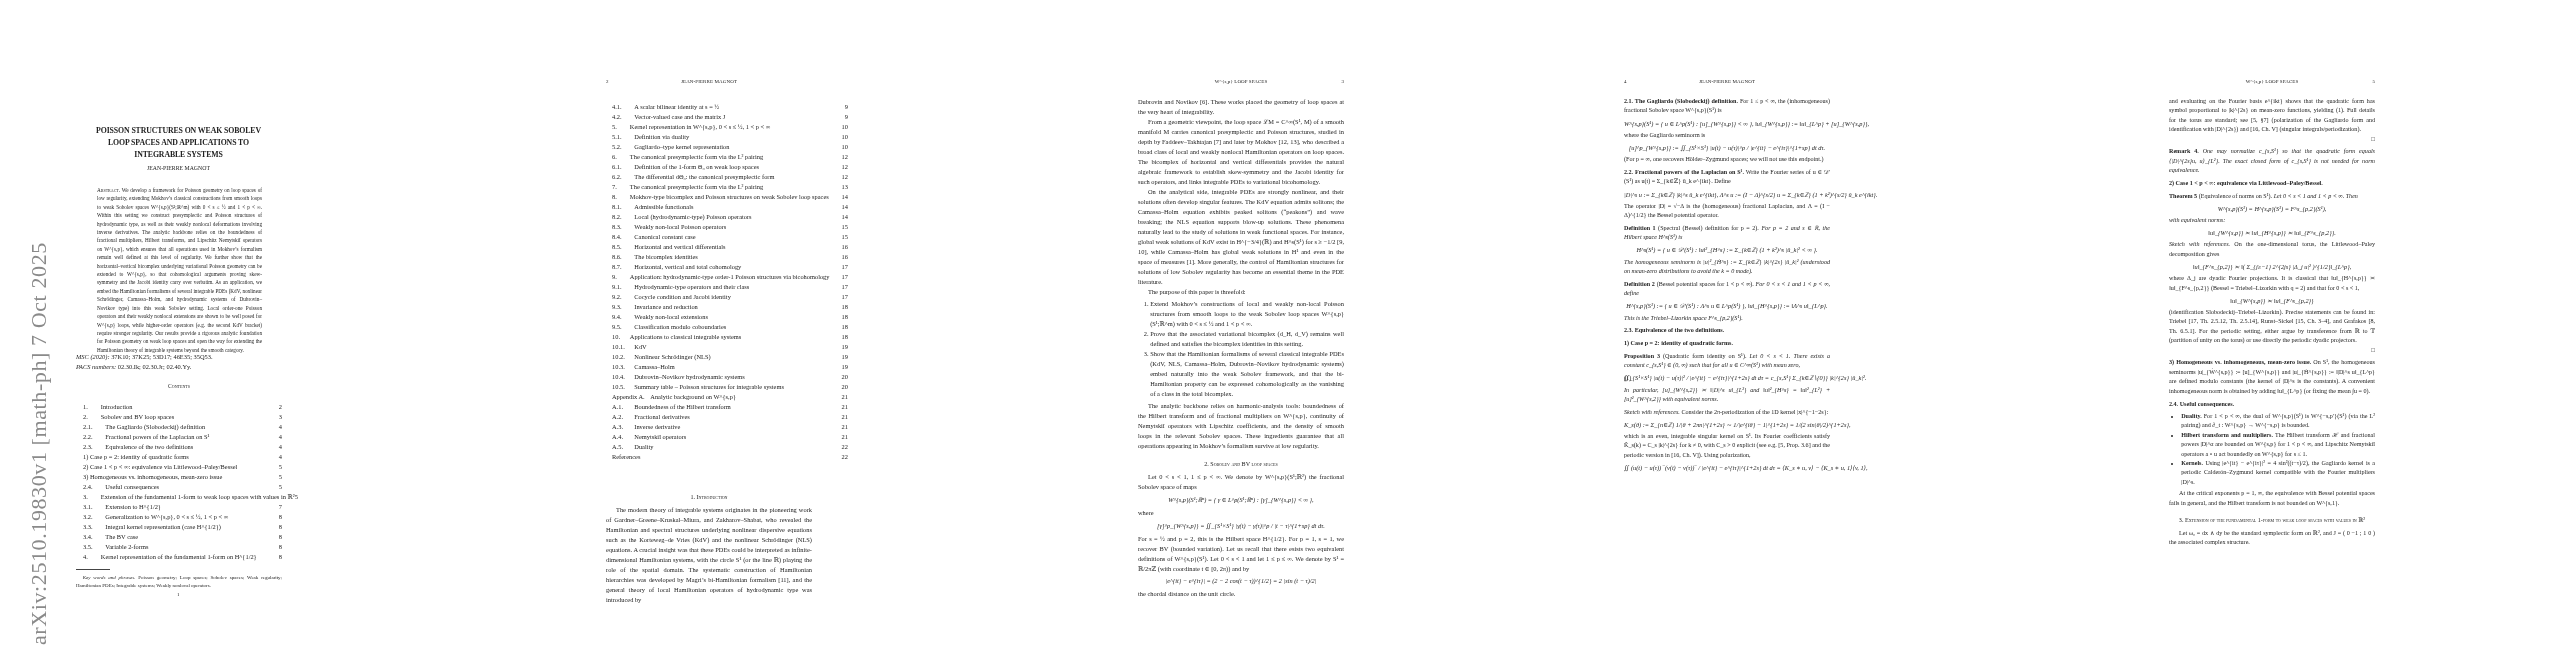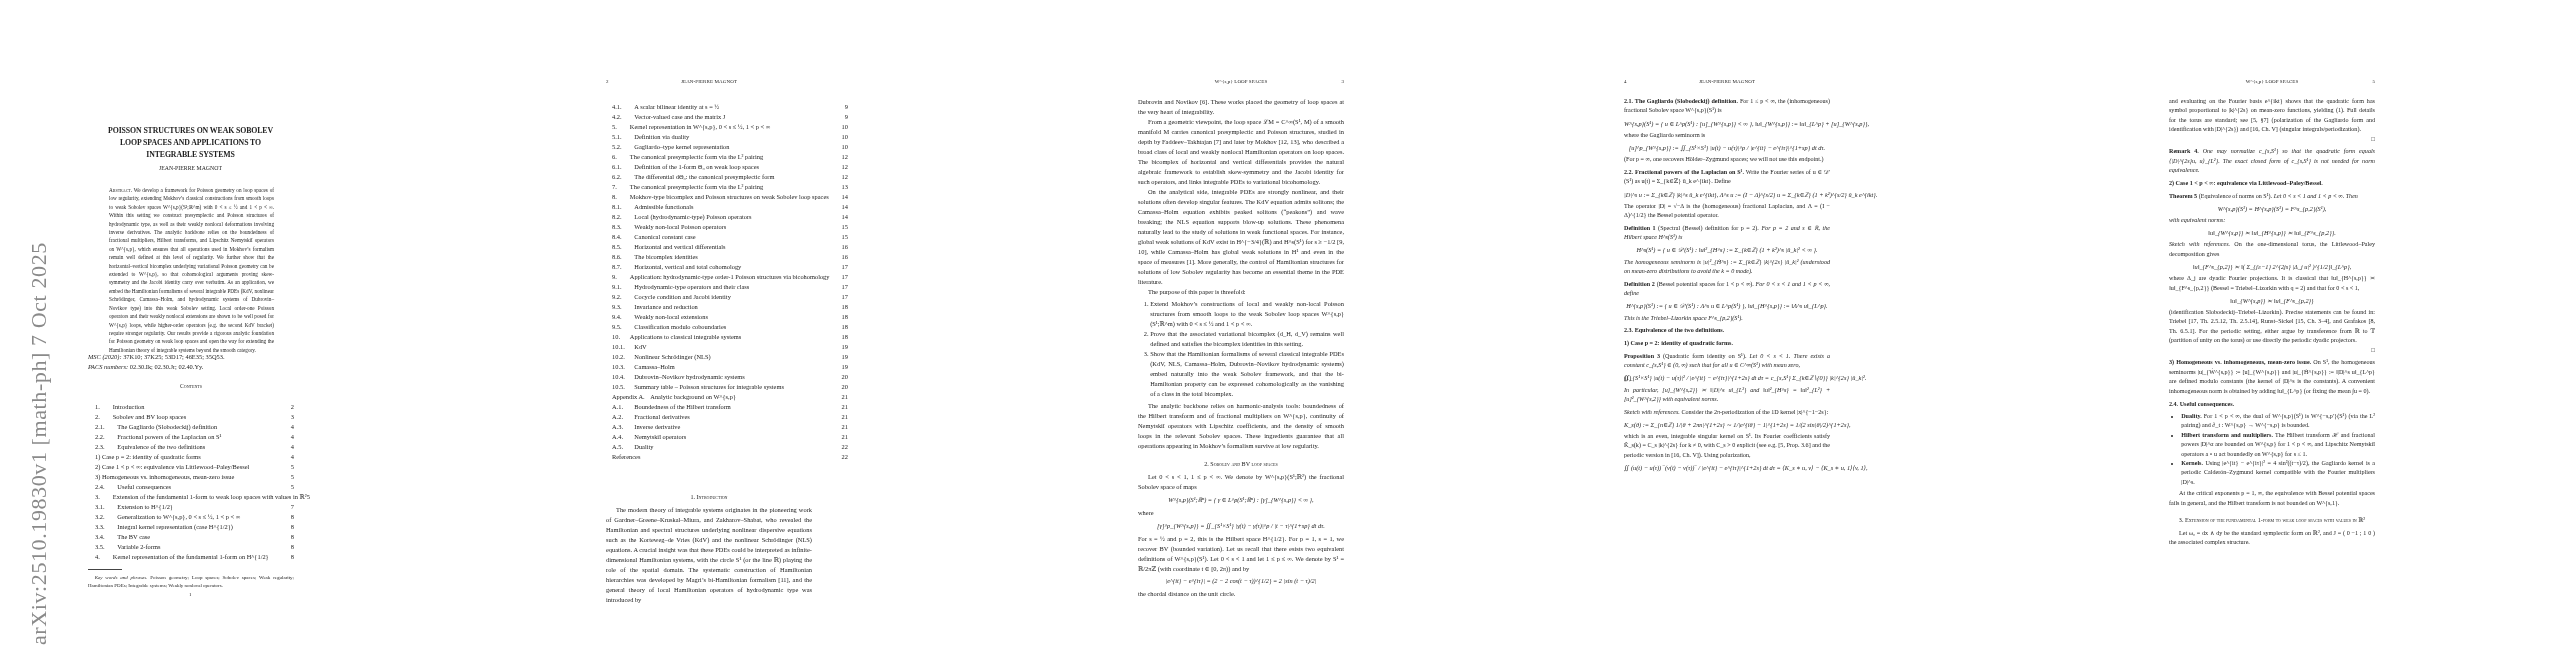--- a/index.html
+++ b/index.html
@@ -3,21 +3,21 @@
 <meta charset="utf-8">
 <style>
   html, body { margin:0; padding:0; background:#ffffff; }
   body { width:2576px; height:667px; position:relative; overflow:hidden;
          font-family:"Liberation Serif", "DejaVu Serif", serif; color:#222; }
   .arxiv-stamp { position:absolute; left:4.4px; top:145px; width:24.5px; height:500px; }
   .arxiv-stamp span { position:absolute; left:0; top:0; transform-origin:0 0;
         transform: translate(22px, 500px) rotate(-90deg); white-space:nowrap;
         font-family:"Liberation Serif", serif; font-size:22px; color:#8a8a8a; letter-spacing:0.6px; }
   .page { position:absolute; top:0; width:515px; height:667px; }
-  .p1 { left:16px; } .p2 { left:515px; } .p3 { left:1030px; } .p4 { left:1546px; } .p5 { left:2061px; }
+  .p1 { left:4px; } .p2 { left:515px; } .p3 { left:1030px; } .p4 { left:1546px; } .p5 { left:2061px; }
   .runhead { position:absolute; top:79px; font-size:5px; letter-spacing:0.1px; }
   .runhead .pn { position:absolute; top:0; }
   .col { position:absolute; top:97px; font-size:6.4px; line-height:10px; text-align:justify; }
   .title { position:absolute; left:83px; width:183px; top:125px; text-align:center;
            font-weight:bold; font-size:7.8px; line-height:12.2px; letter-spacing:-0.1px; }
   .author { position:absolute; left:83px; width:183px; top:165px; text-align:center; font-size:5.8px; }
   .abstract { position:absolute; left:93px; width:165px; top:186px; font-size:5.2px; line-height:8.4px; text-align:justify; }
   .sc { font-variant: small-caps; }
   .msc { position:absolute; left:72px; top:352px; font-size:6.4px; line-height:10px; }
   .contents-h { position:absolute; left:72px; width:206px; top:383px; text-align:center; font-size:5.6px; font-variant:small-caps; }

